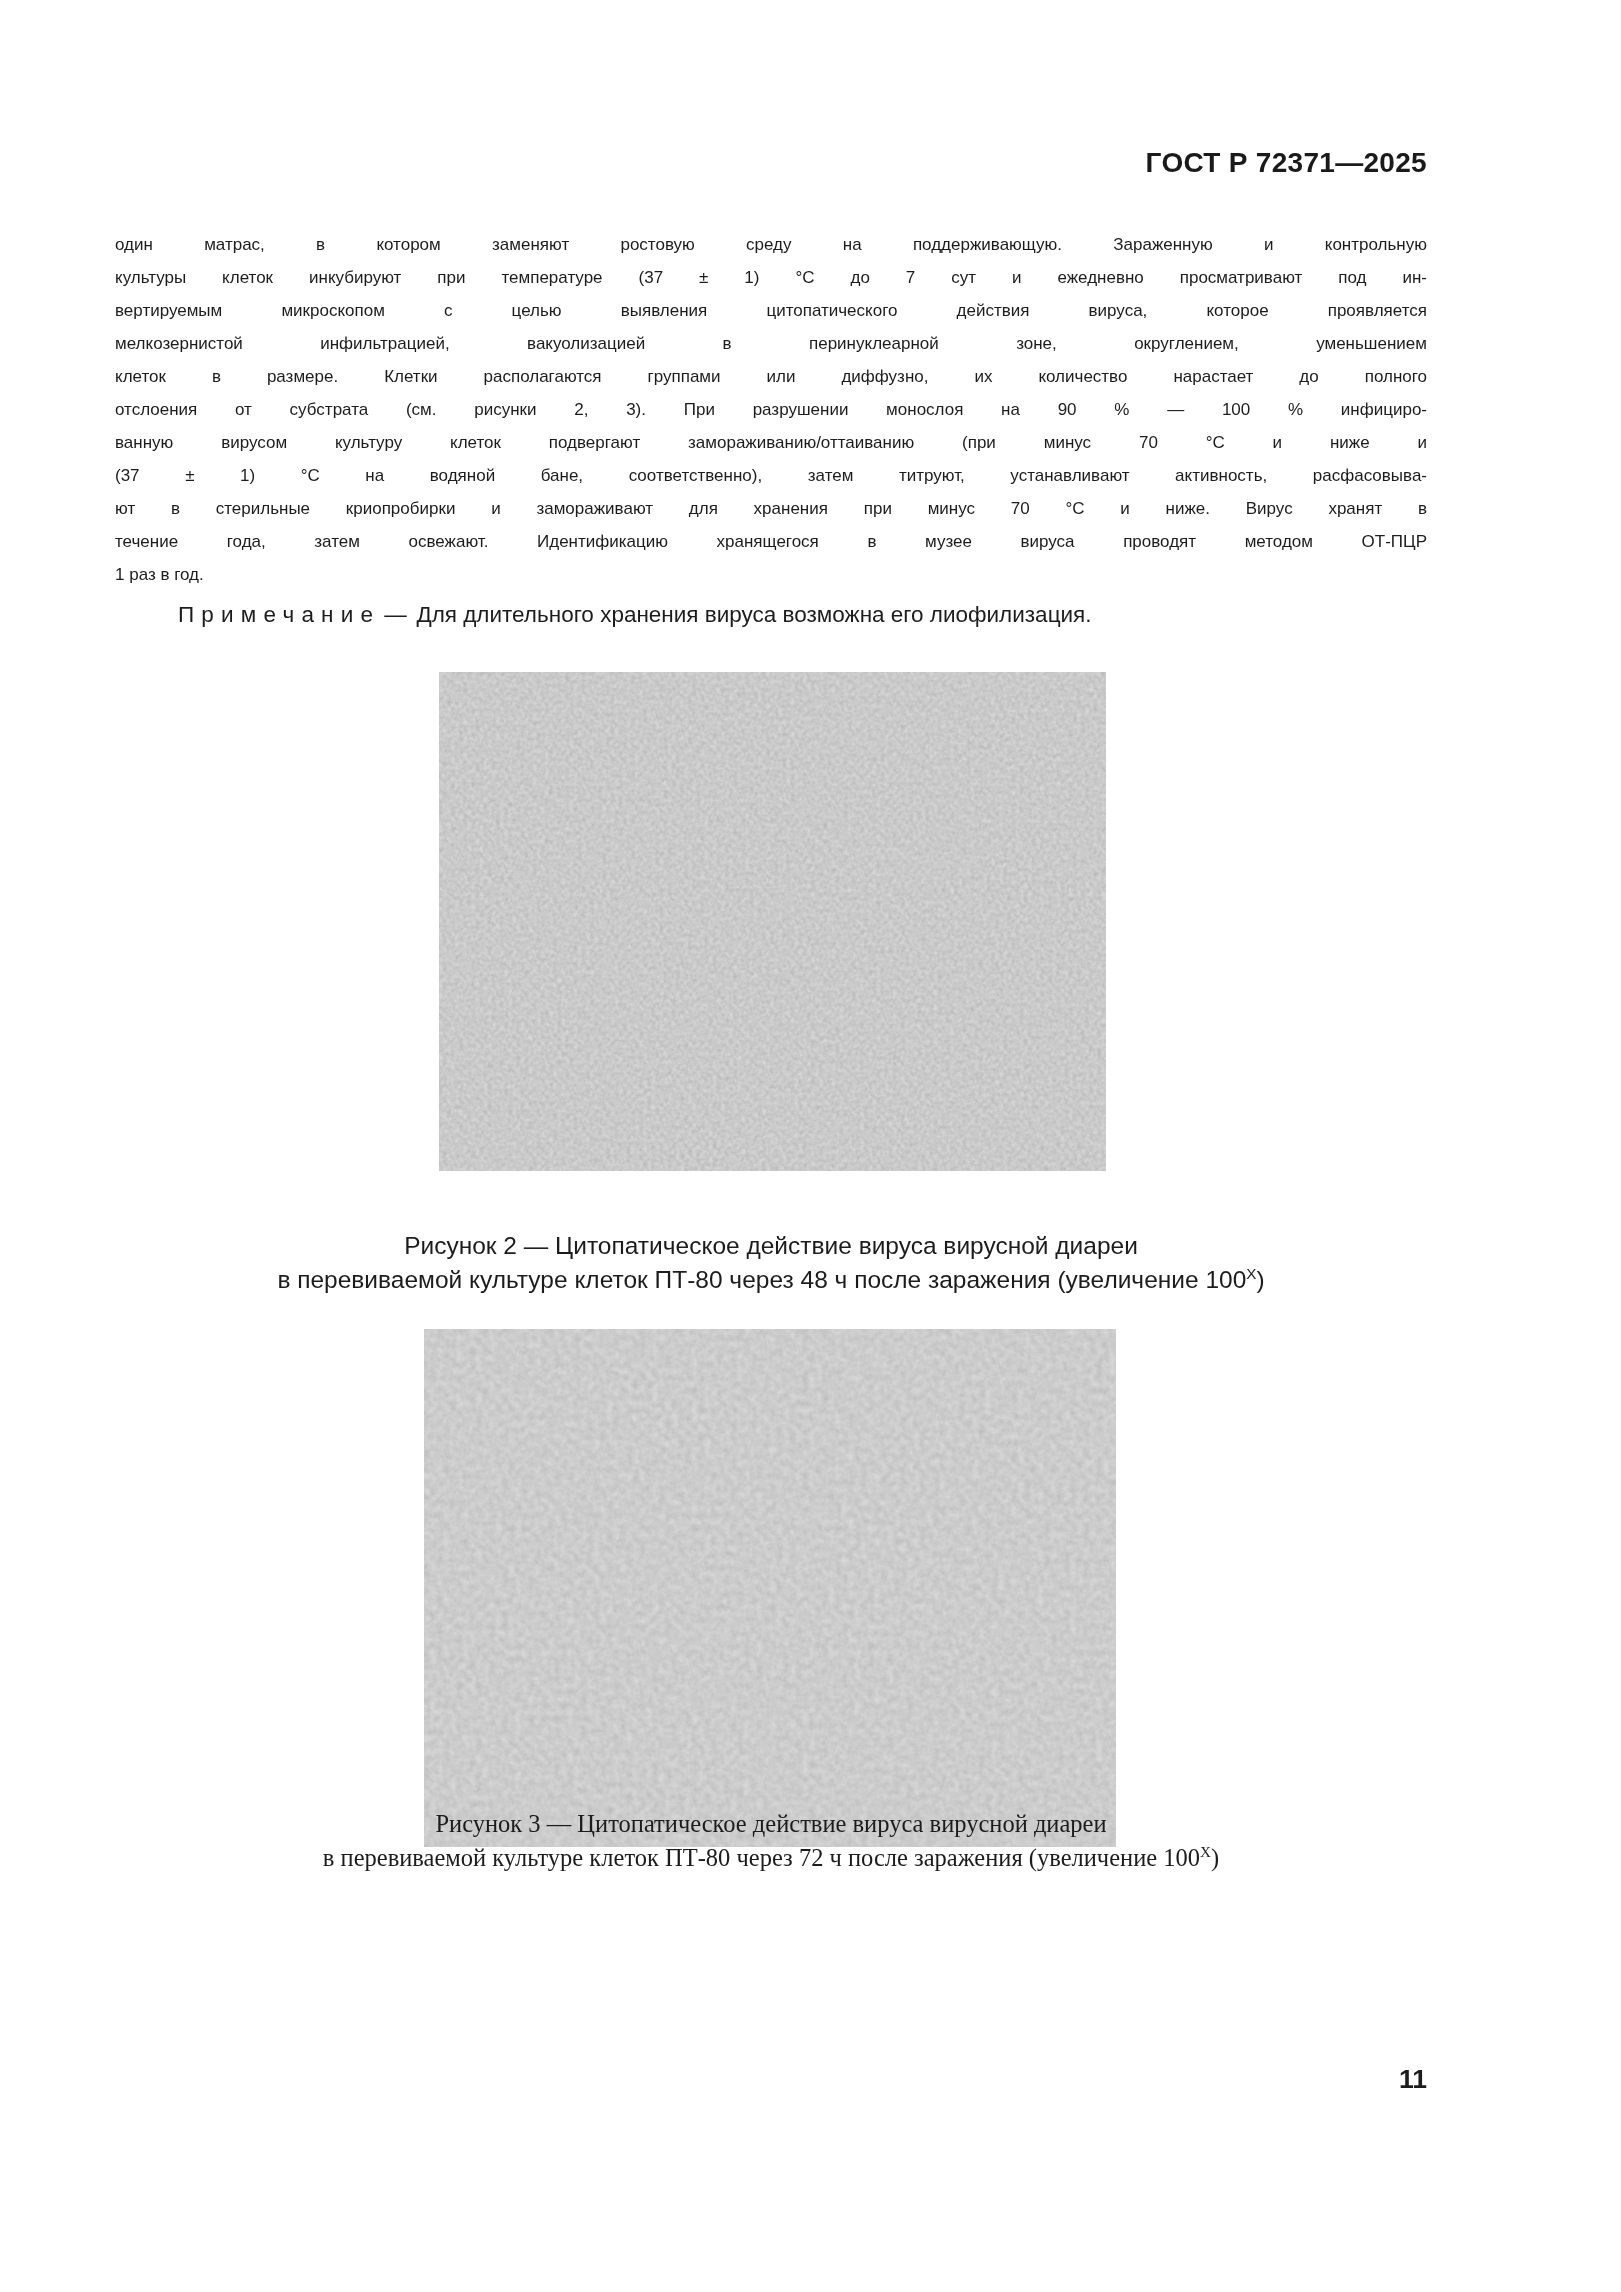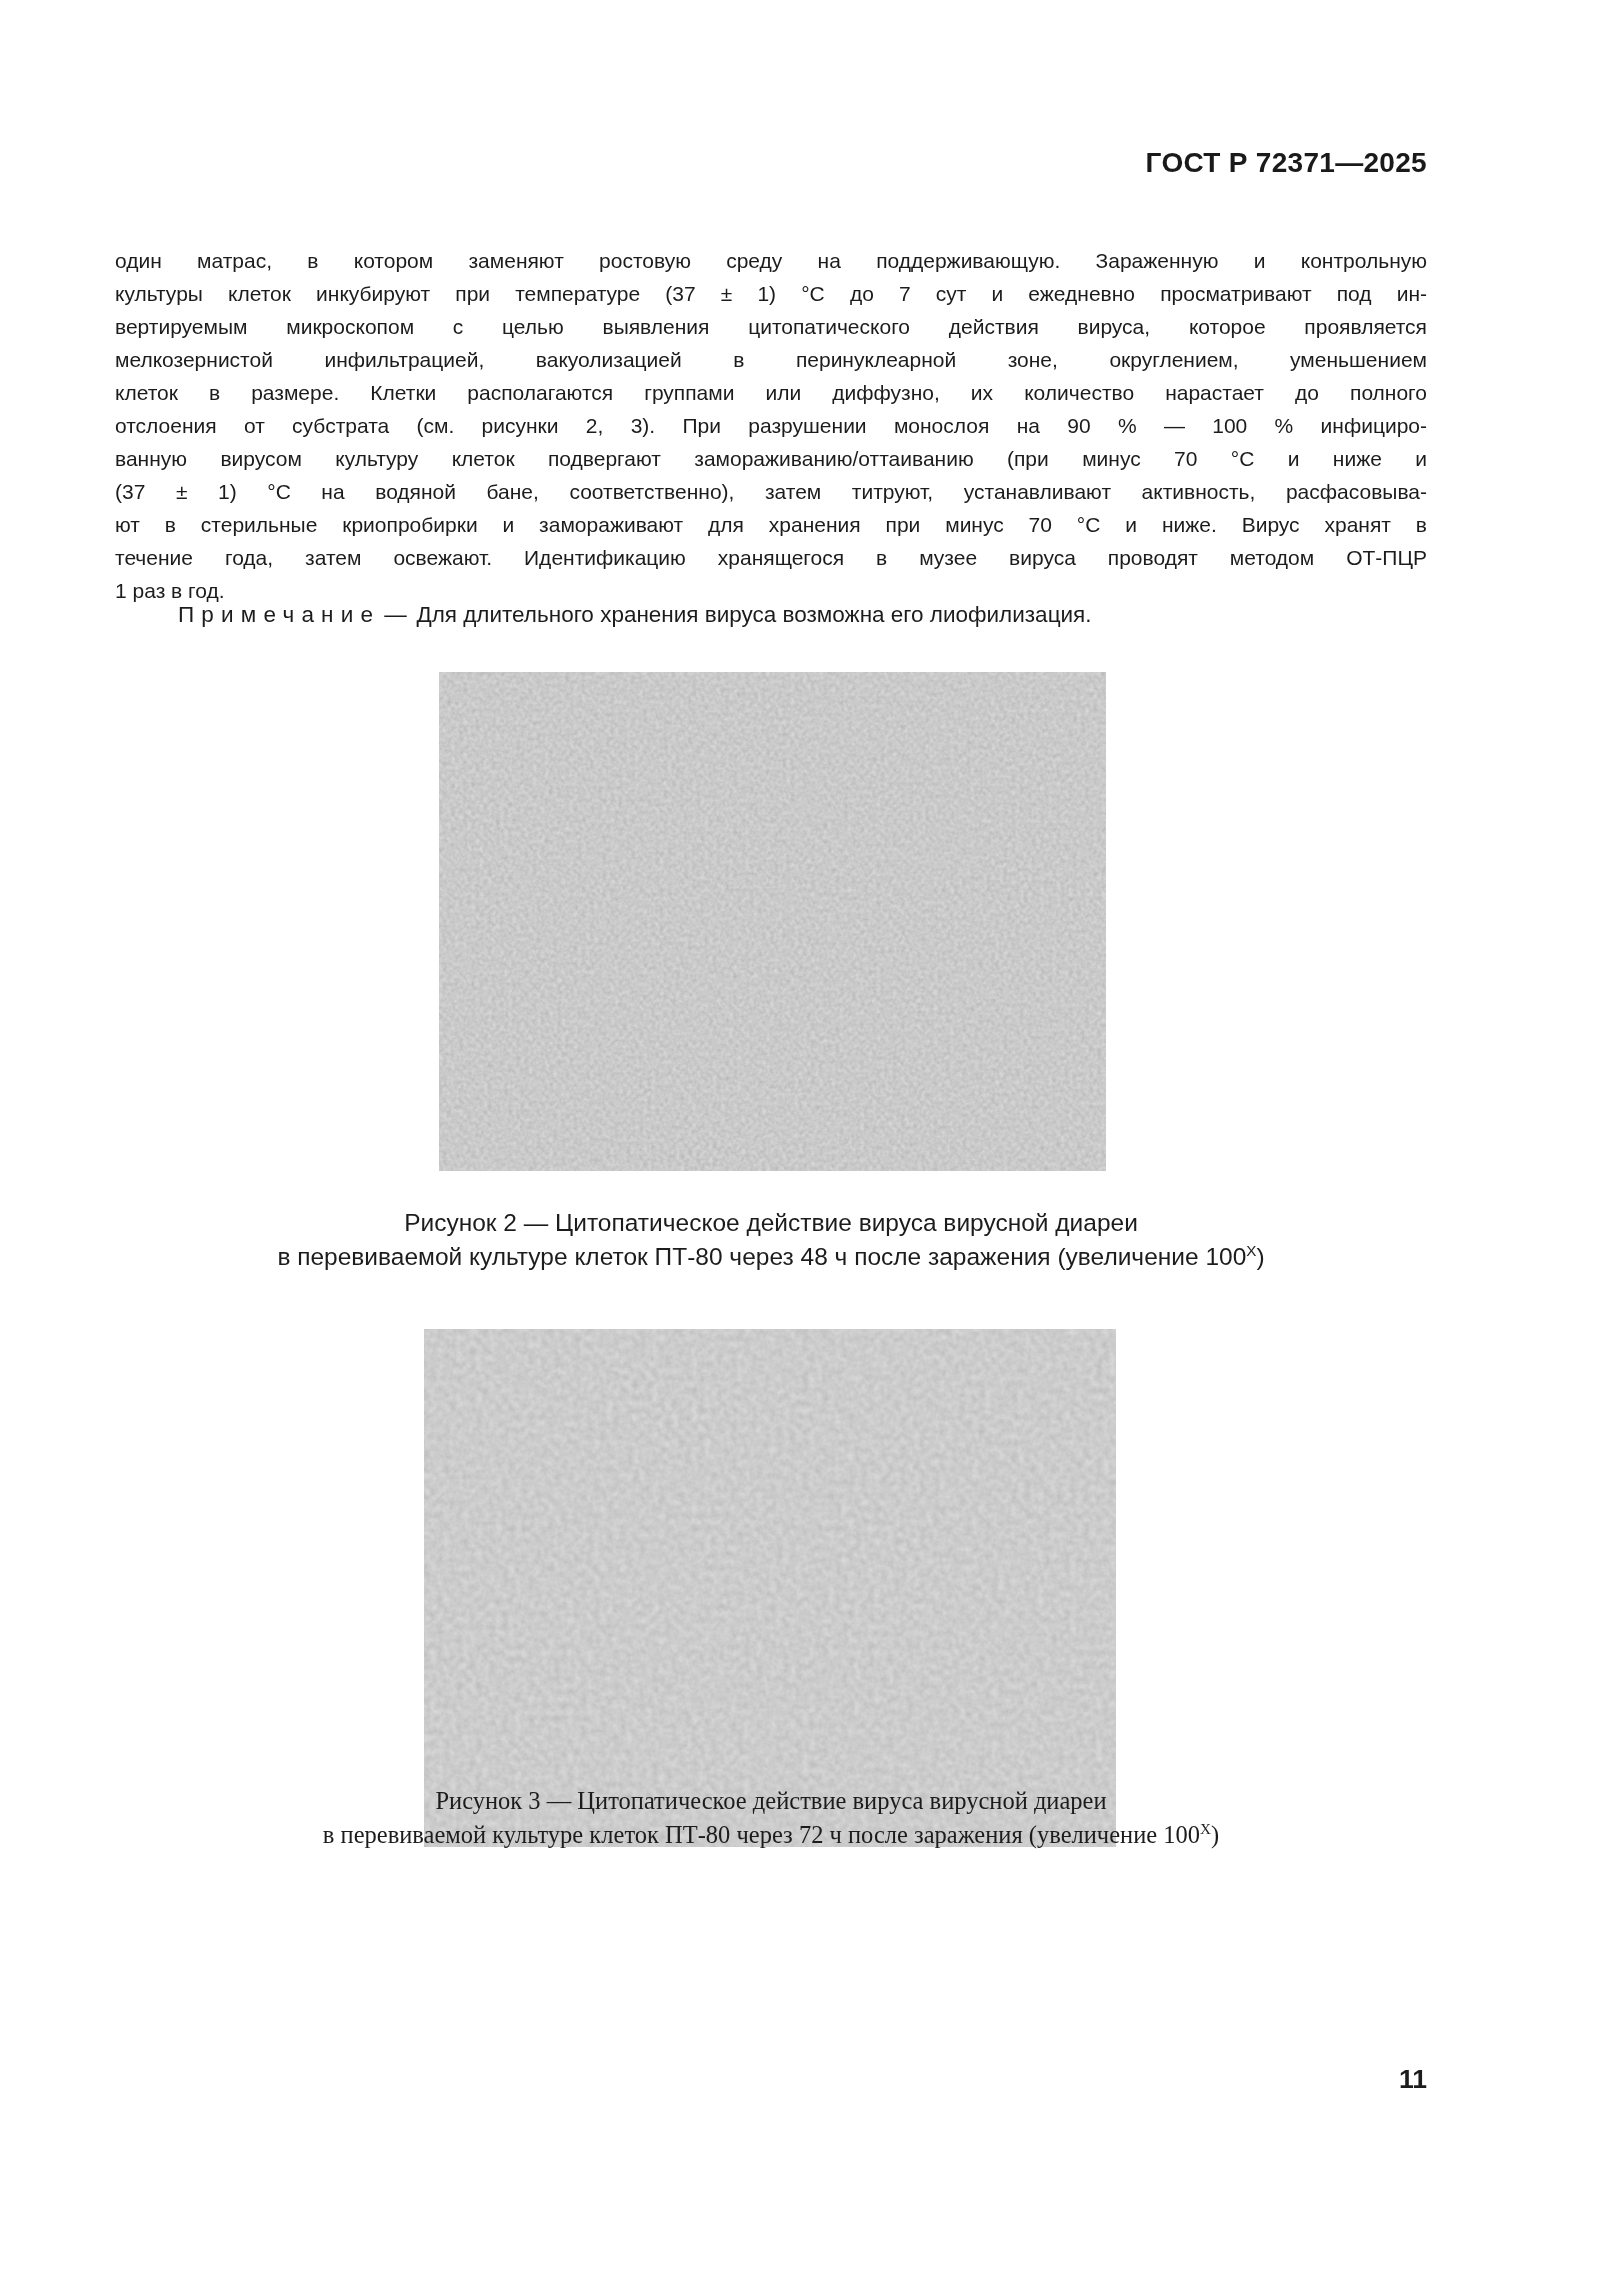--- a/index.html
+++ b/index.html
@@ -24,24 +24,24 @@
     width: 1312px;
     text-align: right;
     font-size: 28px;
     font-weight: bold;
     letter-spacing: 0.3px;
     color: #1a1a1a;
   }
   
   .body-text {
     position: absolute;
-    top: 244px;
+    top: 228px;
     left: 115px;
     width: 1312px;
-    font-size: 21px;
+    font-size: 17px;
     line-height: 33px;
     color: #1c1c1c;
   }
   .para-line {
     text-align: justify;
     text-align-last: justify;
     white-space: normal;
   }
   .para-line.last {
     text-align: right;
@@ -71,20 +71,21 @@
   #figure-3 { left: 424px; top: 1329px; width: 692px; height: 518px; }
   
   .figure-caption {
     position: absolute;
     left: 115px;
     width: 1312px;
     text-align: center;
     font-size: 24.5px;
     line-height: 34px;
     color: #1c1c1c;
+    margin-top: 23px;
   }
   #caption-2 { top: 1206px; }
   #caption-3 { top: 1784px; font-family: Liberation Serif, serif; }
   .figure-caption sup {
     font-size: 0.62em;
     vertical-align: super;
     line-height: 0;
   }
   
   .page-number {

